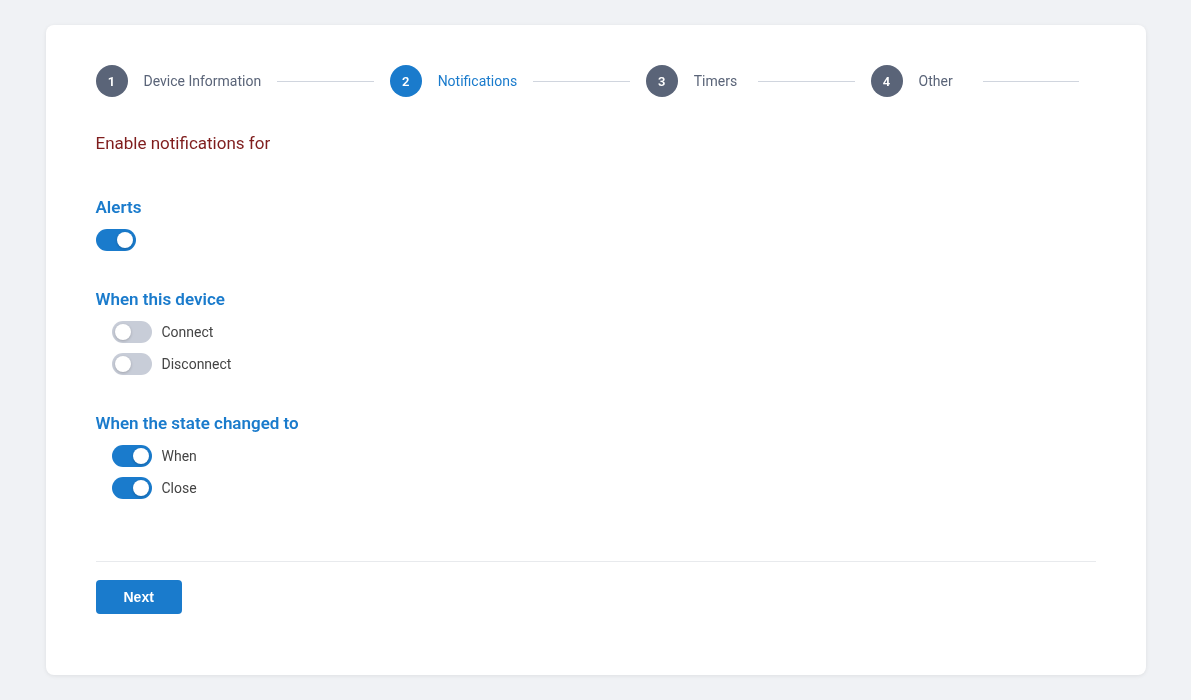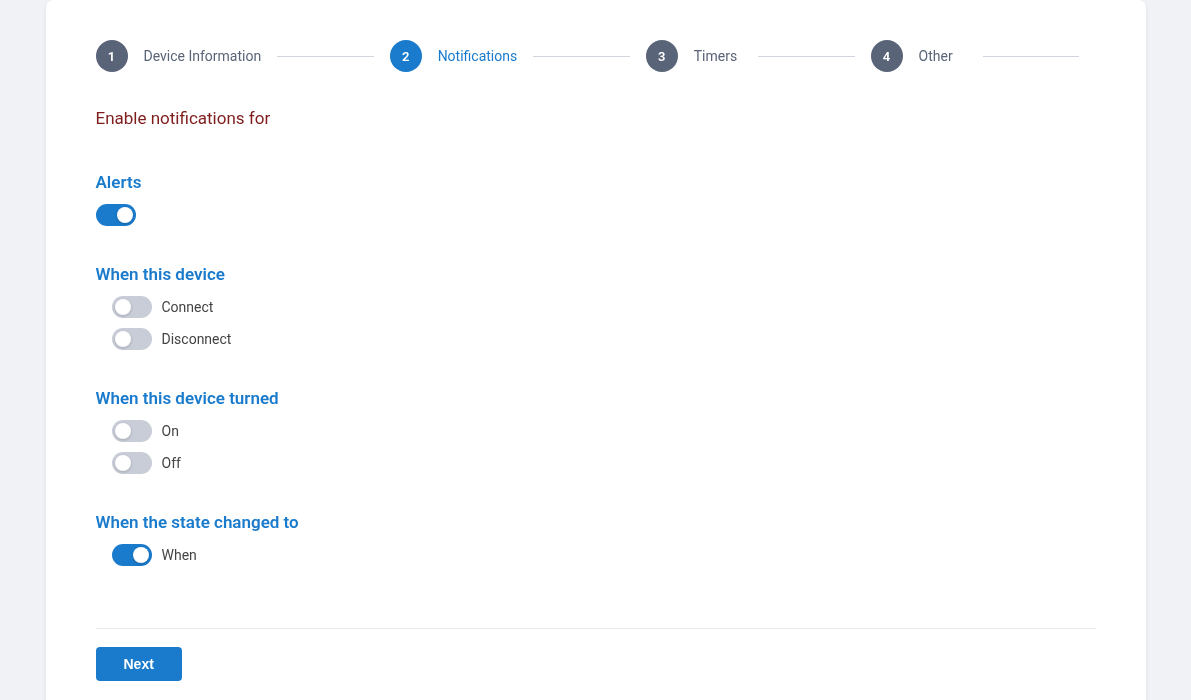--- a/index.html
+++ b/index.html
@@ -220,53 +220,40 @@
         <div class="toggle">
           <div class="toggle-track off">
             <div class="toggle-thumb"></div>
           </div>
         </div>
         <span class="toggle-row-label">Disconnect</span>
       </div>
     </div>
   </div>
 
-  <div class="group-block">
-    <div class="group-label">When this device turned</div>
-    <div class="toggle-indent">
-      <div class="toggle-row">
-        <div class="toggle">
-          <div class="toggle-track off">
-            <div class="toggle-thumb"></div>
-          </div>
-        </div>
-        <span class="toggle-row-label">On</span>
-      </div>
-      <div class="toggle-row">
-        <div class="toggle">
-          <div class="toggle-track off">
-            <div class="toggle-thumb"></div>
-          </div>
-        </div>
-        <span class="toggle-row-label">Off</span>
-      </div>
-    </div>
-  </div>
 
   <div class="group-block">
     <div class="group-label">When the state changed to</div>
     <div class="toggle-indent">
       <div class="toggle-row">
         <div class="toggle">
           <div class="toggle-track on">
             <div class="toggle-thumb"></div>
           </div>
         </div>
         <span class="toggle-row-label">When</span>
       </div>
+      <div class="toggle-row">
+        <div class="toggle">
+          <div class="toggle-track on">
+            <div class="toggle-thumb"></div>
+          </div>
+        </div>
+        <span class="toggle-row-label">Close</span>
+      </div>
     </div>
   </div>
 
   <div class="divider"></div>
 
   <div class="footer">
     <button class="next-btn">Next</button>
   </div>
 </div>
 

